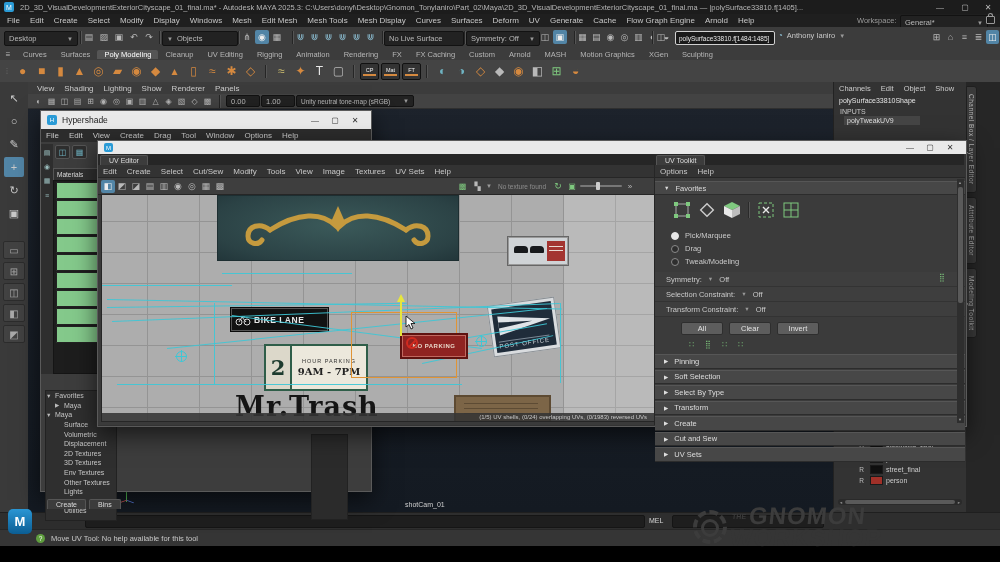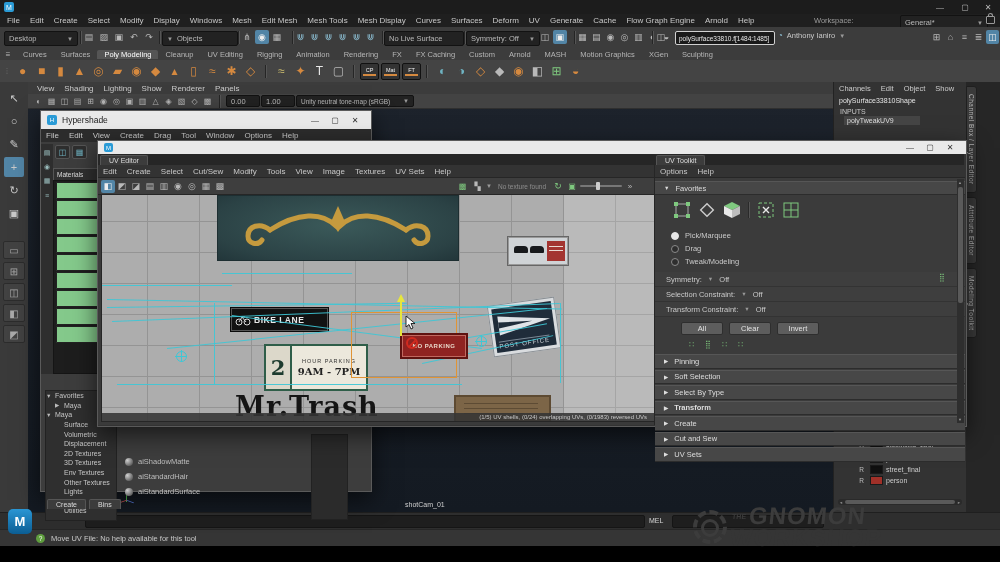--- a/index.html
+++ b/index.html
@@ -49,20 +49,21 @@
   .gearw{width:34px;height:34px;border-radius:50%;border:4px dashed #3c3c3c;box-sizing:border-box;}
   .gearw .in{width:12px;height:12px;border-radius:50%;border:3px solid #3c3c3c;margin:5px auto;}
 </style>
 </head>
 <body>
 
 <div id="app">
 
   <div class="abs f" style="left:0;top:0;width:1000px;height:14px;background:#1c1c1c;">
     <span class="abs f" style="left:4px;top:2px;width:10px;height:10px;background:#2a9bd6;border-radius:2px;color:#fff;font-size:7px;justify-content:center;">M</span>
+    <span class="abs nw" style="left:20px;top:3px;font-size:7.5px;color:#b5b5b5;">2D_3D_VisualDevelopmentExteriorCityscape_01_final.ma* - Autodesk MAYA 2025.3: C:\Users\donyl\Desktop\Gnomon_Tonylaniro\Part_02\Maya\2D_3D_VisualDevelopmentExteriorCityscape_01_final.ma — |polySurface33810.f[1405]...</span>
     <span class="abs wbtn" style="left:930px;top:3px;color:#bbb;">—</span>
     <span class="abs wbtn" style="left:955px;top:3px;color:#bbb;">▢</span>
     <span class="abs wbtn" style="left:978px;top:3px;color:#bbb;">✕</span>
   </div>
 
   <div class="abs f" style="left:0;top:14px;width:1000px;height:13px;background:#1f1f1f;">
     <div class="f" style="padding-left:2px;height:100%;">
 
     <span class="mi">File</span>
         <span class="mi">Edit</span>
@@ -78,21 +79,21 @@
         <span class="mi">Curves</span>
         <span class="mi">Surfaces</span>
         <span class="mi">Deform</span>
         <span class="mi">UV</span>
         <span class="mi">Generate</span>
         <span class="mi">Cache</span>
         <span class="mi">Flow Graph Engine</span>
         <span class="mi">Arnold</span>
         <span class="mi">Help</span>
       </div>
-    <span class="nw" style="position:absolute;left:814px;font-size:7.5px;color:#9a9a9a;">Workspace:</span>
+    <span class="nw" style="position:absolute;left:857px;font-size:7.5px;color:#9a9a9a;">Workspace:</span>
     <div class="combo" style="position:absolute;left:900px;top:1px;width:78px;">
       <span>General*</span>
         <span class="car">▼</span>
     </div>
     <span class="abs" style="left:986px;top:2px;width:7px;height:6px;border:1px solid #999;border-radius:1px;">
       <span class="abs" style="left:1px;top:-4px;width:3px;height:3px;border:1px solid #999;border-bottom:none;border-radius:3px 3px 0 0;"></span>
     </span>
   </div>
 
   <div class="abs" style="left:0;top:27px;width:1000px;height:21px;background:#3c3c3c;border-bottom:1px solid #2a2a2a;">
@@ -542,39 +543,20 @@
             </div>
           </div>
       </div>
 
       <div class="abs f" style="left:6px;top:357px;gap:3px;">
 
       <span class="tab active">Create</span>
           <span class="tab">Bins</span>
         </div>
 
-      <div class="abs" style="left:80px;top:312px;width:150px;">
-        <div>
-
-            <div class="f" style="height:13px;gap:5px;border:1px solid transparent;padding-left:3px;color:#bdbdbd;font-size:7.5px;">
-              <span style="width:8px;height:8px;border-radius:50%;background:radial-gradient(circle at 30% 30%,#cfcfcf,#3a3a3a);"></span>
-              <span class="nw">aiShadowMatte</span>
-            </div>
-
-            <div class="f" style="height:13px;gap:5px;border:1px solid transparent;padding-left:3px;color:#bdbdbd;font-size:7.5px;">
-              <span style="width:8px;height:8px;border-radius:50%;background:radial-gradient(circle at 30% 30%,#cfcfcf,#3a3a3a);"></span>
-              <span class="nw">aiStandardHair</span>
-            </div>
-
-            <div class="f active" style="height:13px;gap:5px;border:1px solid transparent;padding-left:3px;color:#bdbdbd;font-size:7.5px;">
-              <span style="width:8px;height:8px;border-radius:50%;background:radial-gradient(circle at 30% 30%,#cfcfcf,#3a3a3a);"></span>
-              <span class="nw">aiStandardSurface</span>
-            </div>
-          </div>
-      </div>
 
       <div class="abs" style="left:270px;top:292px;width:35px;height:84px;background:#2b2b2b;border:1px solid #222;"></div>
     </div>
   </div>
 
   <div class="win" style="left:97px;top:140px;width:868px;height:285px;z-index:40;background:#333;">
     <div class="wtitle" style="height:13px;">
       <span style="width:9px;height:9px;background:#2a9bd6;border-radius:2px;color:#fff;font-size:6px;display:inline-flex;align-items:center;justify-content:center;">M</span>
       <span style="margin-left:auto;" class="f">
         <span class="wbtn">—</span>
@@ -843,21 +825,21 @@
           <div class="sect" style="height:12.5px;margin-top:1px;">
             <span style="font-size:5.5px;">▶</span>
             <span>Soft Selection</span>
           </div>
 
           <div class="sect" style="height:12.5px;margin-top:1px;">
             <span style="font-size:5.5px;">▶</span>
             <span>Select By Type</span>
           </div>
 
-          <div class="sect" style="height:12.5px;margin-top:1px;font-weight:bold;">
+          <div class="sect" style="height:12.5px;margin-top:1px;">
             <span style="font-size:5.5px;">▶</span>
             <span>Transform</span>
           </div>
 
           <div class="sect" style="height:12.5px;margin-top:1px;">
             <span style="font-size:5.5px;">▶</span>
             <span>Create</span>
           </div>
 
           <div class="sect" style="height:12.5px;margin-top:1px;">
@@ -880,21 +862,21 @@
   </div>
 
   <div class="abs" style="left:0;top:512px;width:1000px;height:17px;background:#2e2e2e;border-top:1px solid #1f1f1f;">
     <div class="abs" style="left:85px;top:2px;width:558px;height:11px;background:#1e1e1e;border:1px solid #151515;border-radius:2px;"></div>
     <span class="abs nw" style="left:649px;top:4px;font-size:7px;color:#d5d5d5;">MEL</span>
     <div class="abs" style="left:672px;top:2px;width:150px;height:11px;background:#1e1e1e;border:1px solid #151515;border-radius:2px;"></div>
   </div>
 
   <div class="abs f" style="left:0;top:529px;width:1000px;height:17px;background:#353535;border-top:1px solid #262626;gap:6px;padding-left:36px;">
     <span style="width:9px;height:9px;border-radius:50%;background:#5f9e3e;color:#fff;font-size:6.5px;display:inline-flex;align-items:center;justify-content:center;">?</span>
-    <span class="nw" style="font-size:7.5px;color:#c8c8c8;">Move UV File: No help available for this tool</span>
+    <span class="nw" style="font-size:7.5px;color:#c8c8c8;">Move UV Tool: No help available for this tool</span>
   </div>
 
   <div class="abs" style="left:0;top:546px;width:1000px;height:16px;background:#000;"></div>
 
   <div class="abs" style="left:8px;top:509px;width:24px;height:25px;border-radius:5px;background:linear-gradient(#2a96d4,#0b5d93);display:flex;align-items:center;justify-content:center;z-index:45;">
     <span style="color:#fff;font-weight:bold;font-size:13px;">M</span>
   </div>
 
   <div class="abs f" style="left:693px;top:505px;z-index:60;gap:4px;">
     <div class="gearw">

